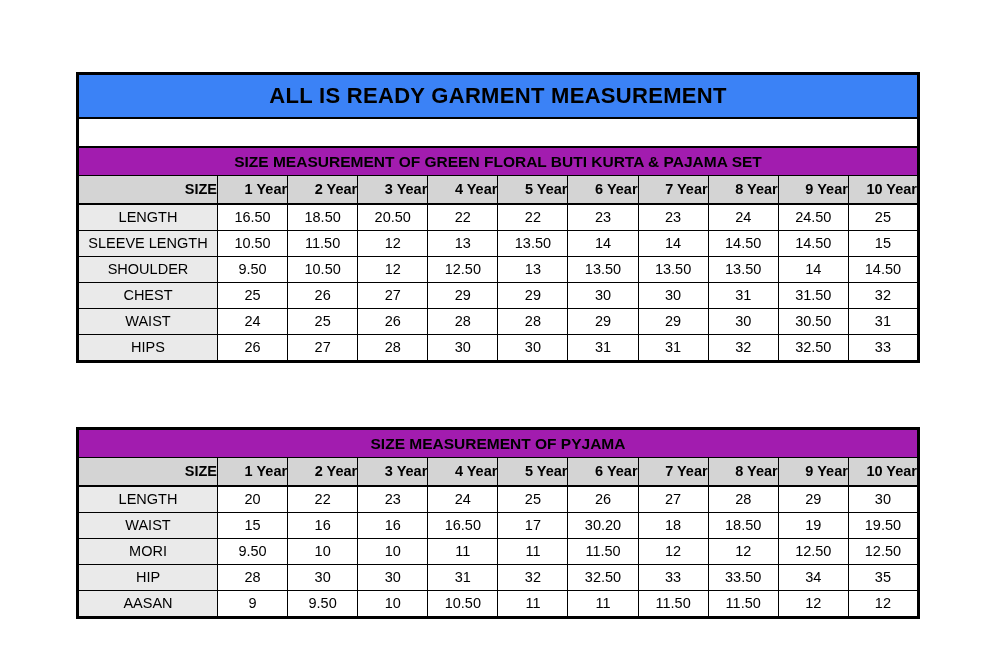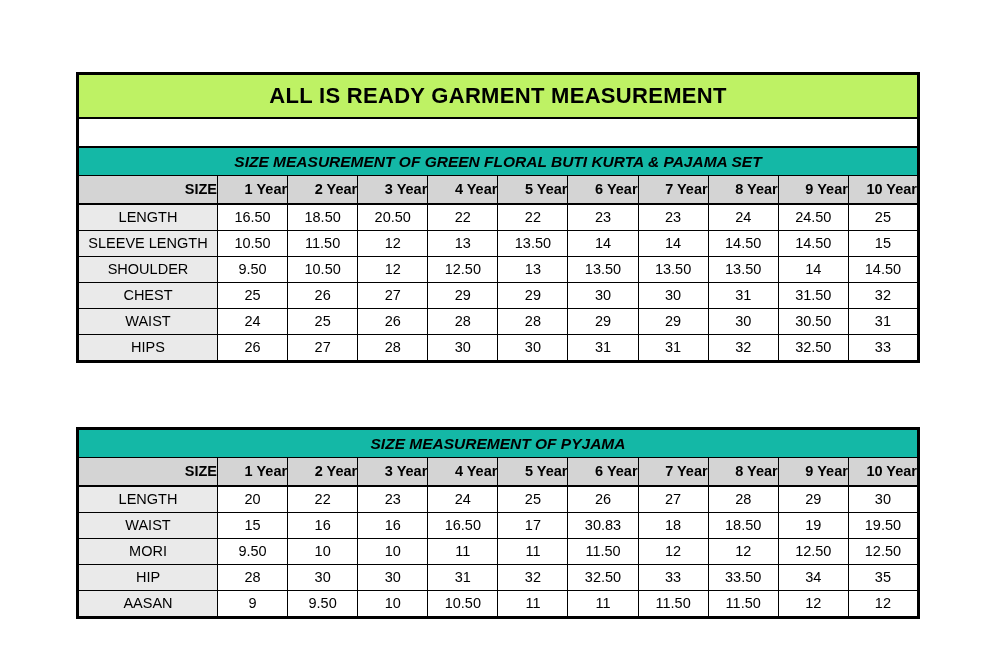--- a/index.html
+++ b/index.html
@@ -37,37 +37,36 @@
     padding: 0;
     height: 25px;
     line-height: 25px;
     background: #ffffff;
   }
   .title-row td {
     height: 42px;
     line-height: 42px;
     font-size: 22px;
     font-weight: bold;
-    background: #bef264;
+    background: #3b82f6;
     letter-spacing: 0.3px;
     border-bottom: 2px solid #000;
   }
   .blank-row td {
     height: 27px;
     background: #ffffff;
     border-bottom: 2px solid #000;
   }
   .section-row td {
     height: 27px;
     line-height: 27px;
     font-size: 15.5px;
     font-weight: bold;
-    background: #14b8a6;
+    background: #a21caf;
     border-bottom: 1px solid #000;
-    font-style: italic;
   }
   .header-row td {
     font-weight: bold;
     background: #d4d4d4;
     font-size: 14.5px;
     height: 27px;
     line-height: 27px;
     border-bottom: 2px solid #000;
     text-align: right;
   }
@@ -256,21 +255,21 @@
         <td>29</td>
         <td>30</td>
       </tr>
       <tr>
         <td class="row-label">WAIST</td>
         <td>15</td>
         <td>16</td>
         <td>16</td>
         <td>16.50</td>
         <td>17</td>
-        <td>30.83</td>
+        <td>30.20</td>
         <td>18</td>
         <td>18.50</td>
         <td>19</td>
         <td>19.50</td>
       </tr>
       <tr>
         <td class="row-label">MORI</td>
         <td>9.50</td>
         <td>10</td>
         <td>10</td>

